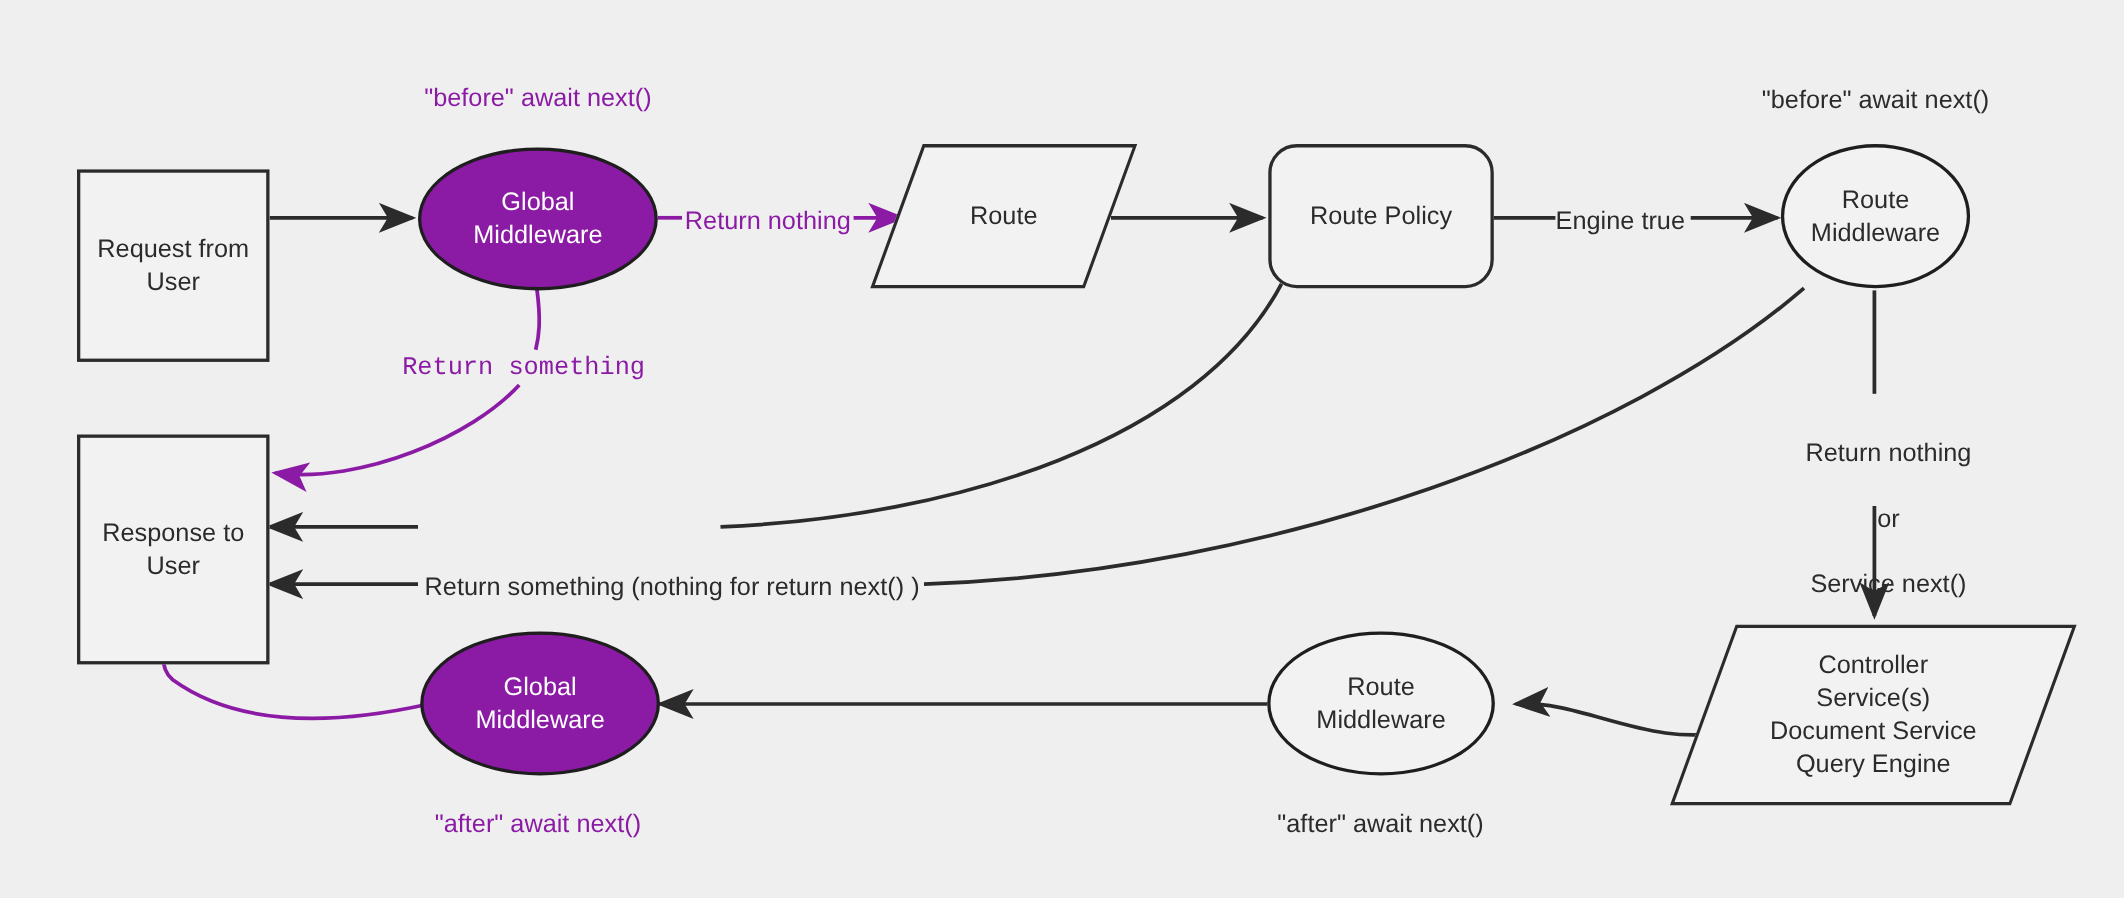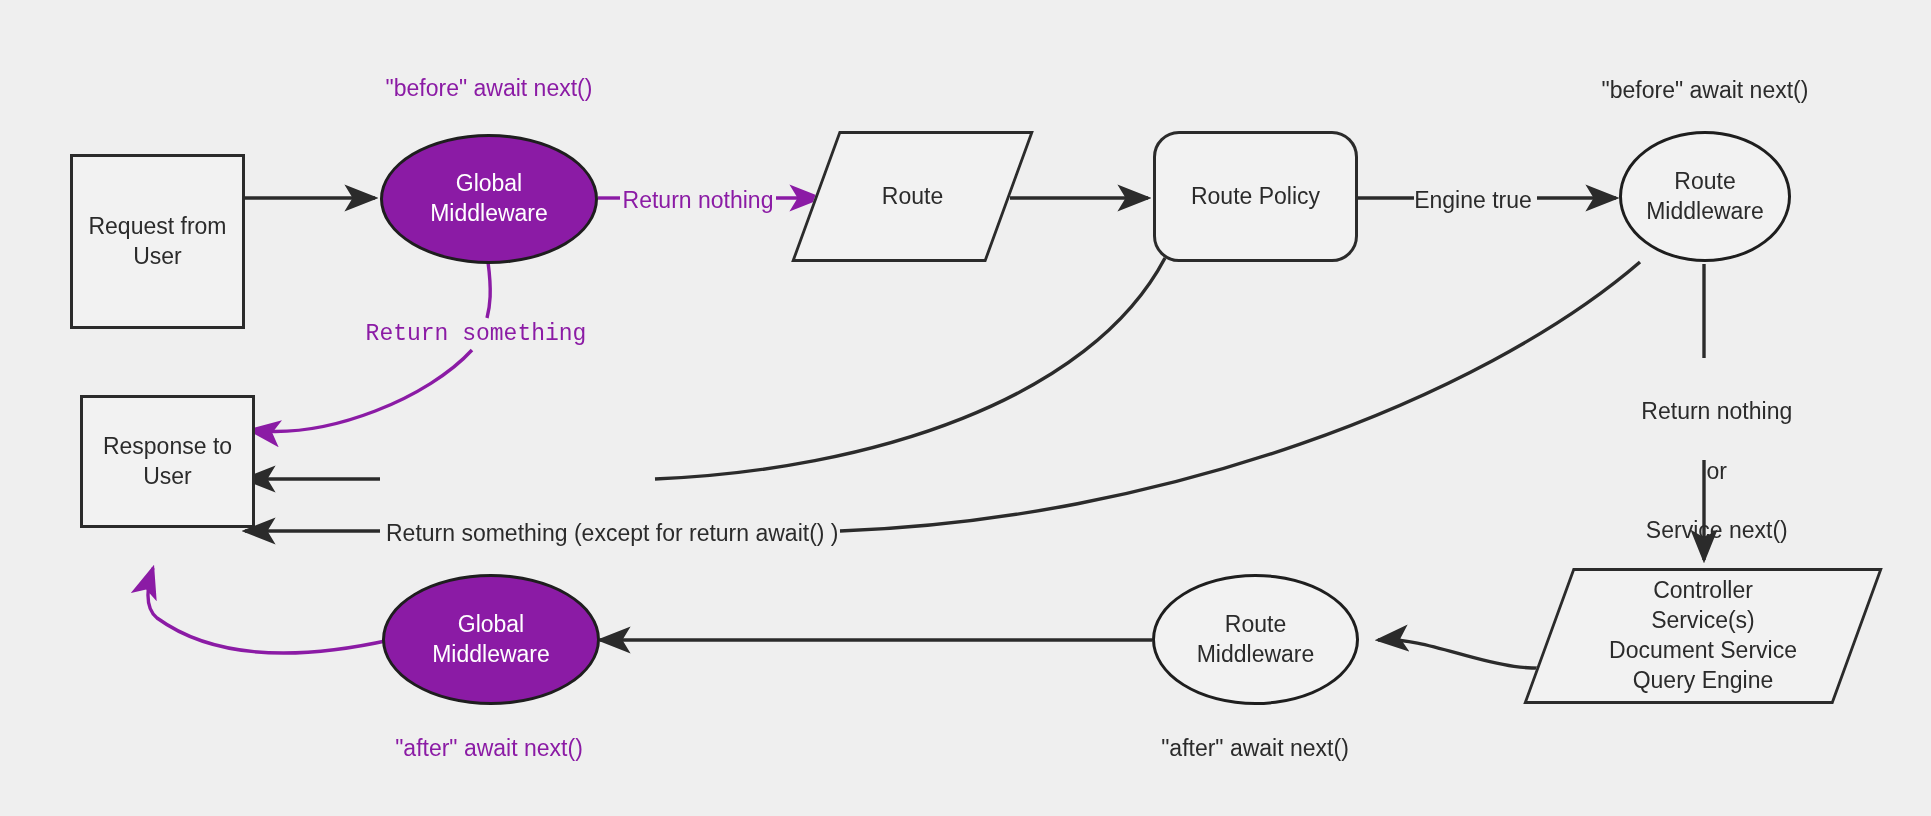--- a/index.html
+++ b/index.html
@@ -177,21 +177,21 @@
     </div>
   </div>
 
   <div class="node ellipse" style="left:1619px; top:131px; width:172px; height:131px;">
     <div>
       <span>Route</span><br>
       <span>Middleware</span>
     </div>
   </div>
 
-  <div class="para-wrap" style="left:1548px; top:568px; width:310px; height:136px;">
+  <div class="para-wrap" style="left:1548px; top:568px; width:310px; height:164px;">
     <div class="para-shape"></div>
     <div class="para-label">
       <div>
         <span>Controller</span><br>
         <span>Service(s)</span><br>
         <span>Document Service</span><br>
         <span>Query Engine</span>
       </div>
     </div>
   </div>
@@ -203,21 +203,21 @@
     </div>
   </div>
 
   <div class="node ellipse filled" style="left:382px; top:574px; width:218px; height:131px;">
     <div>
       <span>Global</span><br>
       <span>Middleware</span>
     </div>
   </div>
 
-  <div class="node rect" style="left:80px; top:395px; width:175px; height:133px;">
+  <div class="node rect" style="left:70px; top:395px; width:175px; height:209px;">
     <div>
       <span>Response to</span><br>
       <span>User</span>
     </div>
   </div>
 
   <div class="label purple center" style="left:489px; top:74px;">"before" await next()</div>
 
   <div class="label center" style="left:1705px; top:76px;">"before" await next()</div>
 
@@ -231,15 +231,15 @@
 
   <div class="label center" style="left:1473px; top:186px;">Engine true</div>
 
   <div class="label center" style="left:1704px; top:367px;">
     <span>Return nothing</span><br>
     <span>or</span><br>
     <span>Service next()</span>
   </div>
 
 
-  <div class="label" style="left:386px; top:519px;">Return something (except for return await() )</div>
+  <div class="label" style="left:386px; top:519px;">Return something (nothing for return next() )</div>
 
 </div>
 
 </body></html>

